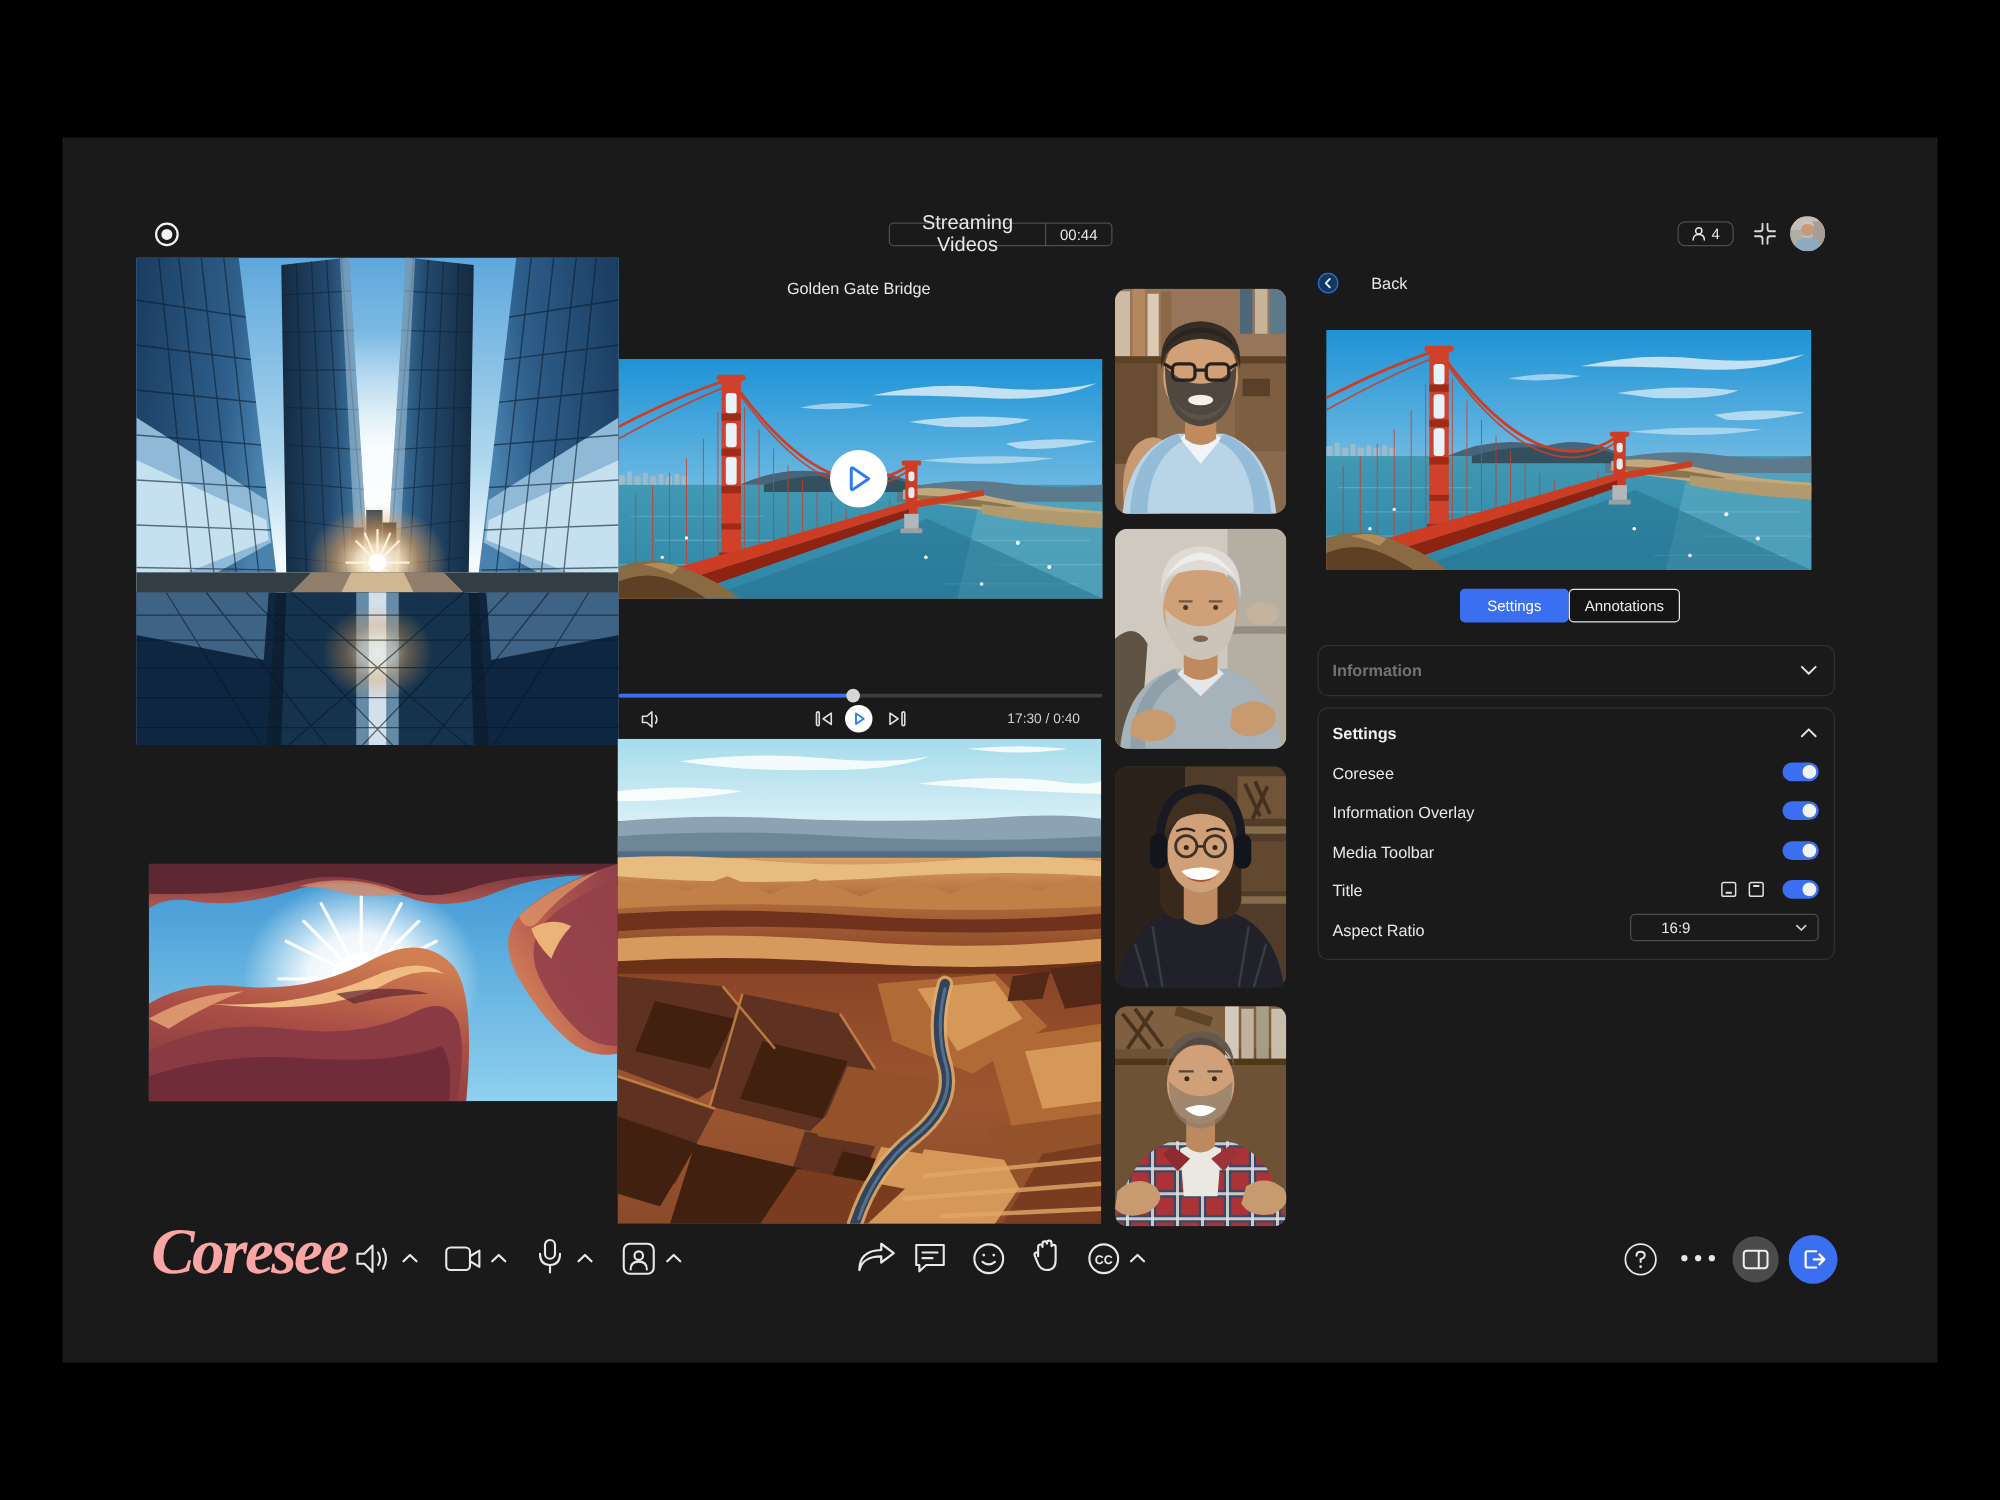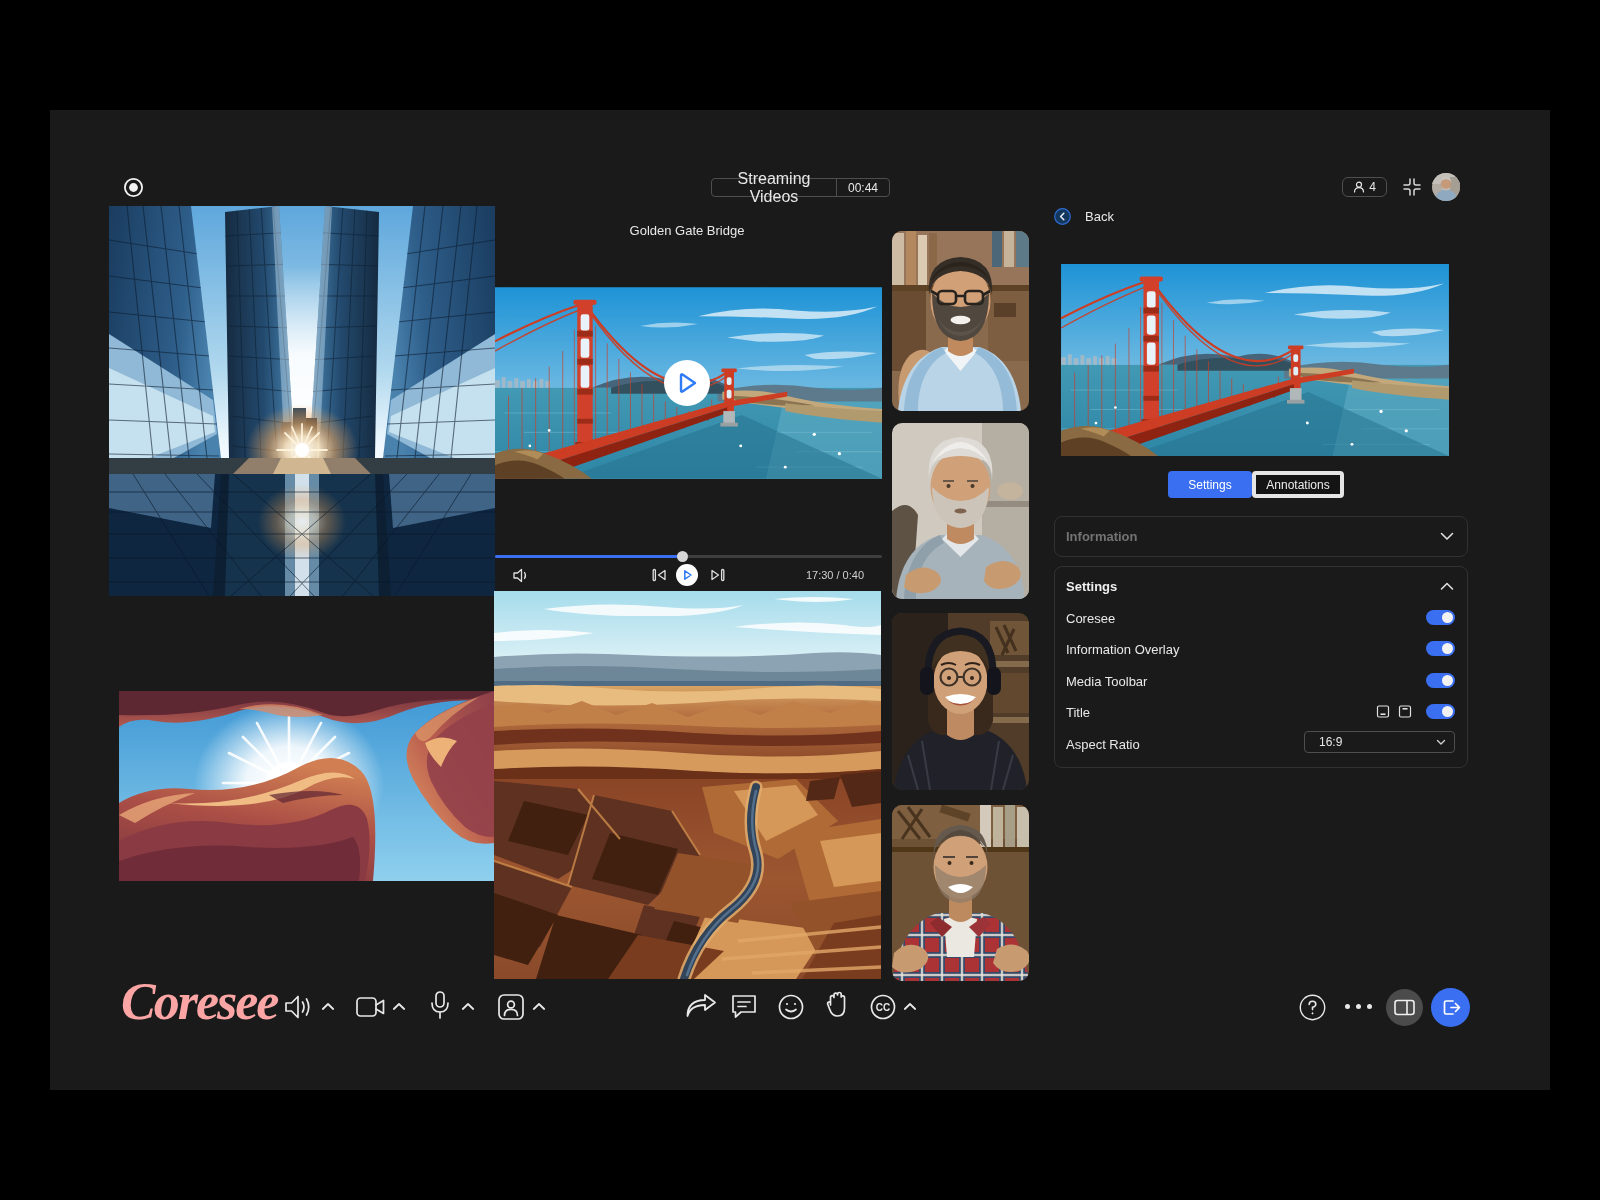--- a/index.html
+++ b/index.html
@@ -644,31 +644,31 @@
 <div class="abs" style="left:676px;top:564px;width:22px;height:22px;background:#fff;border-radius:50%;"></div>
 <svg class="abs" style="left:676px;top:564px" width="22" height="22" viewBox="0 0 22 22">
   <path d="M8.8 6.8 L15 11 L8.8 15.2 Z" fill="none" stroke="#2f7bf6" stroke-width="1.5" stroke-linejoin="round"></path>
 </svg>
 <svg class="abs" style="left:710px;top:568px" width="15" height="14" viewBox="0 0 15 14" fill="none" stroke="#e0e0e0" stroke-width="1.3" stroke-linejoin="round">
   <path d="M2 2.5 V11.5 L8.5 7 Z"></path>
   <rect x="11.6" y="1.5" width="2.2" height="11" rx="1.1"></rect>
 </svg>
 <div class="abs" style="left:764px;top:569px;width:100px;text-align:right;color:#cfcfcf;font-size:11px;font-family:'Liberation Sans',sans-serif;">17:30 / 0:40</div>
 
-<div class="abs" style="left:1054px;top:208px;width:120px;height:17px;display:flex;align-items:center;gap:14px;">
+<div class="abs" style="left:1054px;top:218px;width:120px;height:17px;display:flex;align-items:center;gap:26px;">
   <svg width="17" height="17" viewBox="0 0 17 17">
       <circle cx="8.5" cy="8.5" r="7.8" fill="#14375e" stroke="#2d6bd0" stroke-width="1.2"></circle>
       <path d="M9.8 5.2 L6.6 8.5 L9.8 11.8" fill="none" stroke="#e8eef8" stroke-width="1.5" stroke-linecap="round" stroke-linejoin="round"></path>
     </svg>
   <span class="txt">Back</span>
 </div>
 
 <div class="abs" style="left:1168px;top:471px;width:176px;height:27px;display:flex;font-size:12px;">
   <div style="flex:1;background:#3a6ff2;color:#fff;border-radius:4px;display:flex;align-items:center;justify-content:center;">Settings</div>
-  <div style="flex:1;background:#141414;color:#ececec;border:4px solid #e5e5e5;border-radius:4px;display:flex;align-items:center;justify-content:center;">Annotations</div>
+  <div style="flex:1;background:#141414;color:#ececec;border:1px solid #e5e5e5;border-radius:4px;display:flex;align-items:center;justify-content:center;">Annotations</div>
 </div>
 
 <div class="abs" style="left:1054px;top:516px;width:414px;height:41px;border:1px solid #313131;border-radius:8px;"></div>
 <div class="abs" style="left:1066px;top:529px;color:#737373;font-size:13px;font-weight:bold;">Information</div>
 <svg class="abs" style="left:1440px;top:532px" width="14" height="9" viewBox="0 0 14 9">
     <path d="M1.5 1.5 L7 7 L12.5 1.5" fill="none" stroke="#e0e0e0" stroke-width="1.6" stroke-linecap="round" stroke-linejoin="round"></path>
   </svg>
 
 <div class="abs" style="left:1054px;top:566px;width:414px;height:202px;border:1px solid #313131;border-radius:8px;"></div>
 <div class="abs" style="left:1066px;top:579px;color:#efefef;font-size:13px;font-weight:bold;">Settings</div>
@@ -693,21 +693,21 @@
 <svg class="abs" style="left:1376px;top:704px" width="14" height="15" viewBox="0 0 14 15" fill="none" stroke="#e0e0e0" stroke-width="1.2">
     <rect x="1.5" y="2" width="11" height="11" rx="1.5"></rect>
     <path d="M4.5 10.2 H9.5" stroke-width="1.6"></path>
   </svg>
 <svg class="abs" style="left:1398px;top:704px" width="14" height="15" viewBox="0 0 14 15" fill="none" stroke="#e0e0e0" stroke-width="1.2">
     <rect x="1.5" y="2" width="11" height="11" rx="1.5"></rect>
     <path d="M4.5 4.8 H9.5" stroke-width="1.6"></path>
   </svg>
 
 <div class="abs" style="left:1304px;top:731px;width:151px;height:22px;border:1px solid #4e4e4e;border-radius:4px;display:flex;align-items:center;">
-  <span class="txt" style="margin-left:14px;font-size:12px;">16:9</span>
+  <span class="txt" style="margin-left:24px;font-size:12px;">16:9</span>
   <svg style="margin-left:auto;margin-right:8px;" width="10" height="7" viewBox="0 0 10 7">
       <path d="M1.5 1.5 L5 5 L8.5 1.5" fill="none" stroke="#cfcfcf" stroke-width="1.4" stroke-linecap="round" stroke-linejoin="round"></path>
     </svg>
 </div>
 
 <div class="abs" id="logo" style="left:121px;top:972px;width:210px;height:56px;color:#fca5a5;font-family:'Liberation Serif',serif;font-style:italic;font-weight:bold;font-size:52px;letter-spacing:-2px;">Coresee</div>
 
 <svg class="abs" style="left:283px;top:992px" width="32" height="30" viewBox="0 0 32 30" fill="none" stroke="#e8e8e8" stroke-width="1.7" stroke-linejoin="round">
   <path d="M3 11 H8.5 L15 4.5 V25.5 L8.5 19 H3 Z"></path>
   <path d="M19.5 10 Q22.5 15 19.5 20" stroke-linecap="round"></path>

